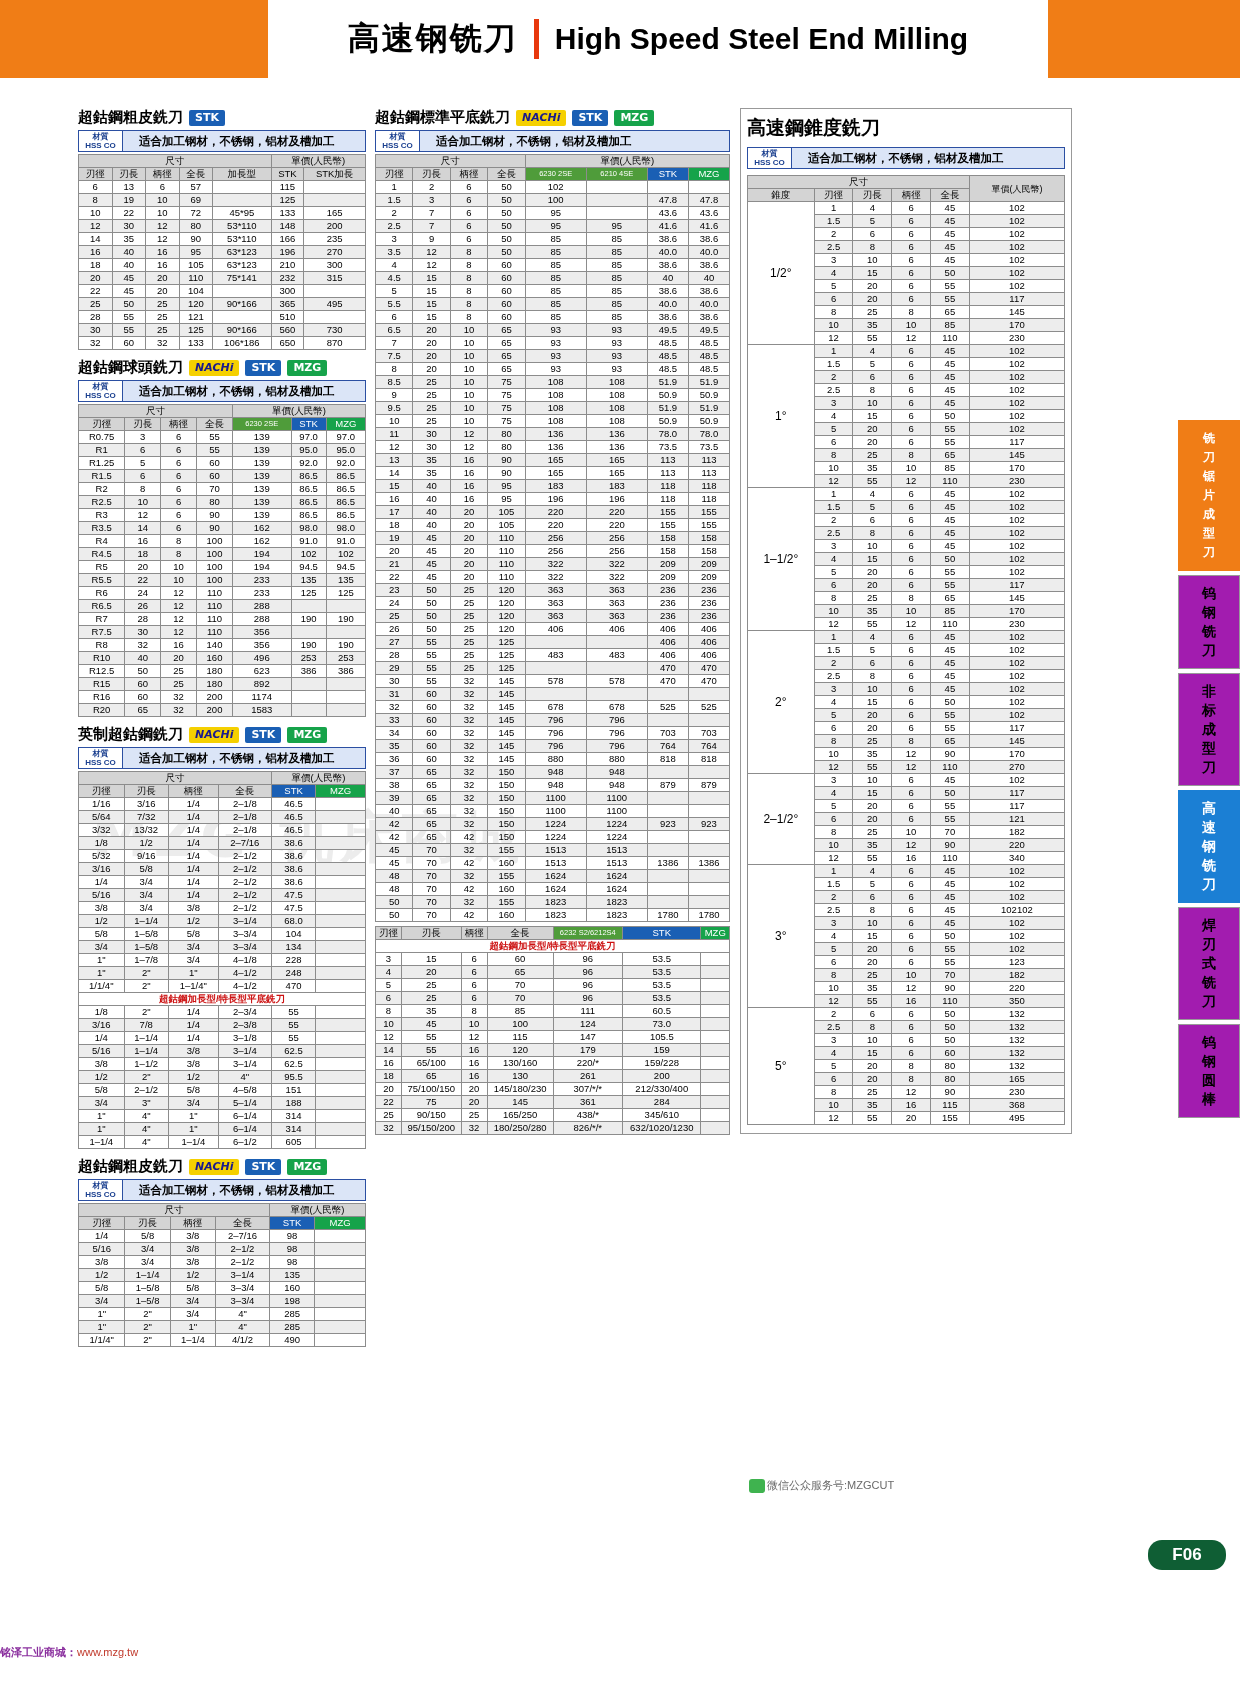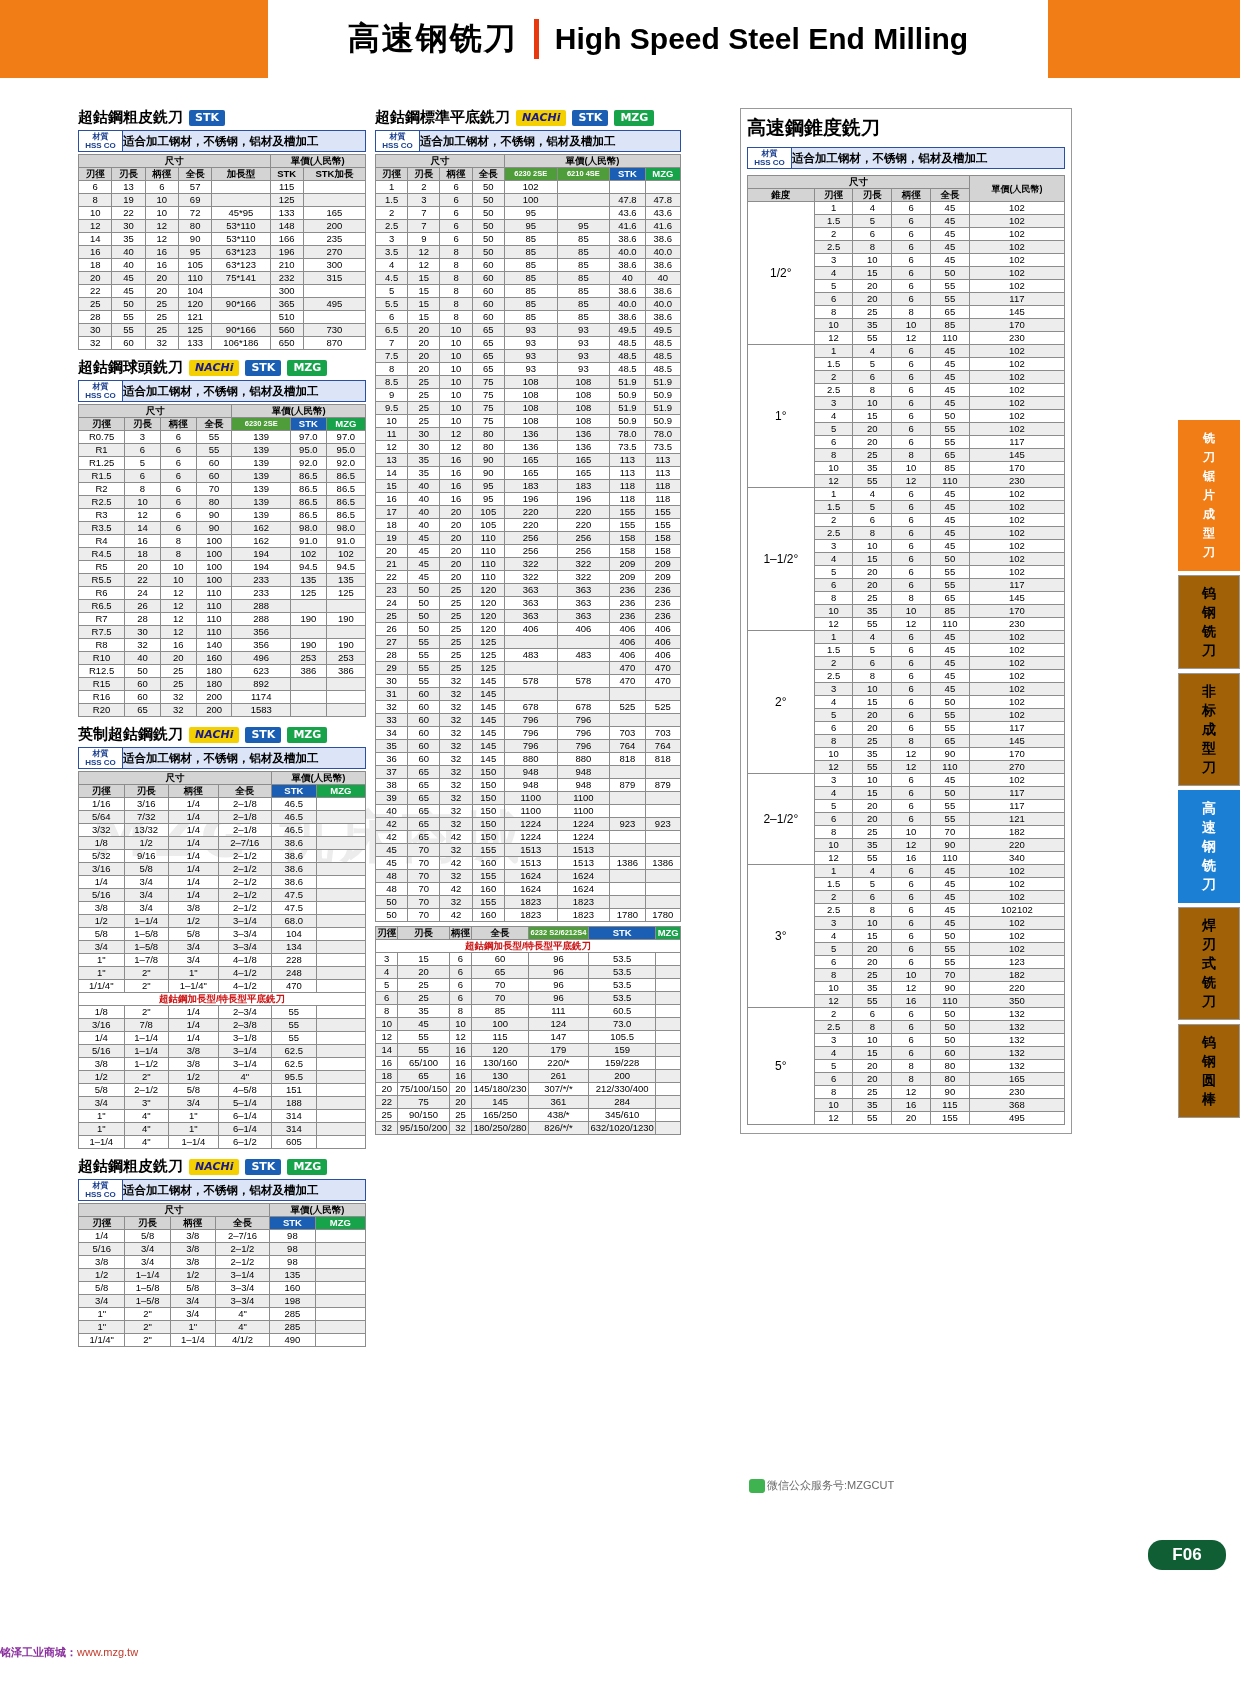--- a/index.html
+++ b/index.html
@@ -35,58 +35,58 @@
     font-weight:bold; font-size:15px; color:#000;
     display:flex; align-items:center; gap:6px;
   }
   .badge { font-size:11px; font-weight:bold; color:#fff; padding:1px 6px; border-radius:2px; line-height:14px;}
   .b-stk { background:#1a5fb4; }
   .b-mzg { background:#16a34a; }
   .b-nachi { background:#f5d000; color:#1a1a8c; font-style:italic; }
 
   .matbar {
     display:flex; align-items:stretch; border:1px solid #2b4fa2;
-    background:#dbe5f7; height:22px; margin-top:3px;
+    background:#dbe5f7; height:22px; margin-top:3px;gap:16px;
   }
   .matbar .lbl {
     background:#fff; border-right:1px solid #2b4fa2; width:44px;
     display:flex; flex-direction:column; align-items:center; justify-content:center;
     font-size:8px; font-weight:bold; color:#1a3f8f; line-height:9px;
   }
   .matbar .txt { flex:1; display:flex; align-items:center; padding-left:0;
     font-family:"DejaVu Sans", sans-serif; font-weight:bold; font-size:11.5px; color:#000; }
 
   table.dt { border-collapse:collapse; width:100%; margin-top:2px; }
   table.dt th, table.dt td {
     border:1px solid #8c8c8c; text-align:center;
     font-size:9.5px; height:13px; padding:0 1px; line-height:12px;
     font-family:"Liberation Sans", sans-serif;
   }
-  table.dt th { background:#d4d4d4; font-weight:bold; font-size:9.5px; }
+  table.dt th { background:#d4d4d4; font-weight:normal; font-size:9.5px; }
   table.dt td.sh { background:#d9d9d9; }
   table.dt tr.alt td { background:#ededed; }
   .hdr-green { background:#4f9c3a !important; color:#fff; font-size:7.5px !important; }
   .hdr-blue  { background:#1a5fb4 !important; color:#fff; }
   .hdr-mzg   { background:#16a34a !important; color:#fff; }
   .sub-red { color:#cc1111; font-weight:bold; font-size:9.5px; text-align:left; padding-left:2px;}
 
   
   .col1 { position:absolute; left:78px; top:108px; width:288px; }
-  .col2 { position:absolute; left:375px; top:108px; width:306px; }
+  .col2 { position:absolute; left:375px; top:108px; width:355px; }
   .col3 { position:absolute; left:740px; top:108px; width:332px; }
 
   .col3box { border:1px solid #999; background:#fff; padding:6px 6px 8px 6px; }
 
   
   .tabs { position:absolute; right:0; top:420px; width:62px; }
   .tab {
     width:62px; margin-bottom:4px; border:1px solid #999;
     display:flex; align-items:center; justify-content:center; text-align:center;
     font-family:"DejaVu Sans", sans-serif; font-weight:bold; font-size:14px;
-    line-height:19px; padding:8px 2px; color:#000; background:#a16207;
+    line-height:19px; padding:8px 2px; color:#000; background:#a21caf;
     writing-mode:horizontal-tb;
   }
   .tab span { display:block; width:22px; }
   .tab.orange { background:#f07d16; color:#fff; border-color:#f07d16; }
   .tab.blue { background:#1b7fd4; color:#fff; border-color:#1b7fd4; }
   .tab.small { font-size:12px; }
 
   
   .footer { position:absolute; left:740px; top:1478px; width:430px; }
   .foot-line { display:flex; align-items:center; gap:2px; font-size:11px; color:#6a6a6a; margin-bottom:2px;padding-left:9px;}

